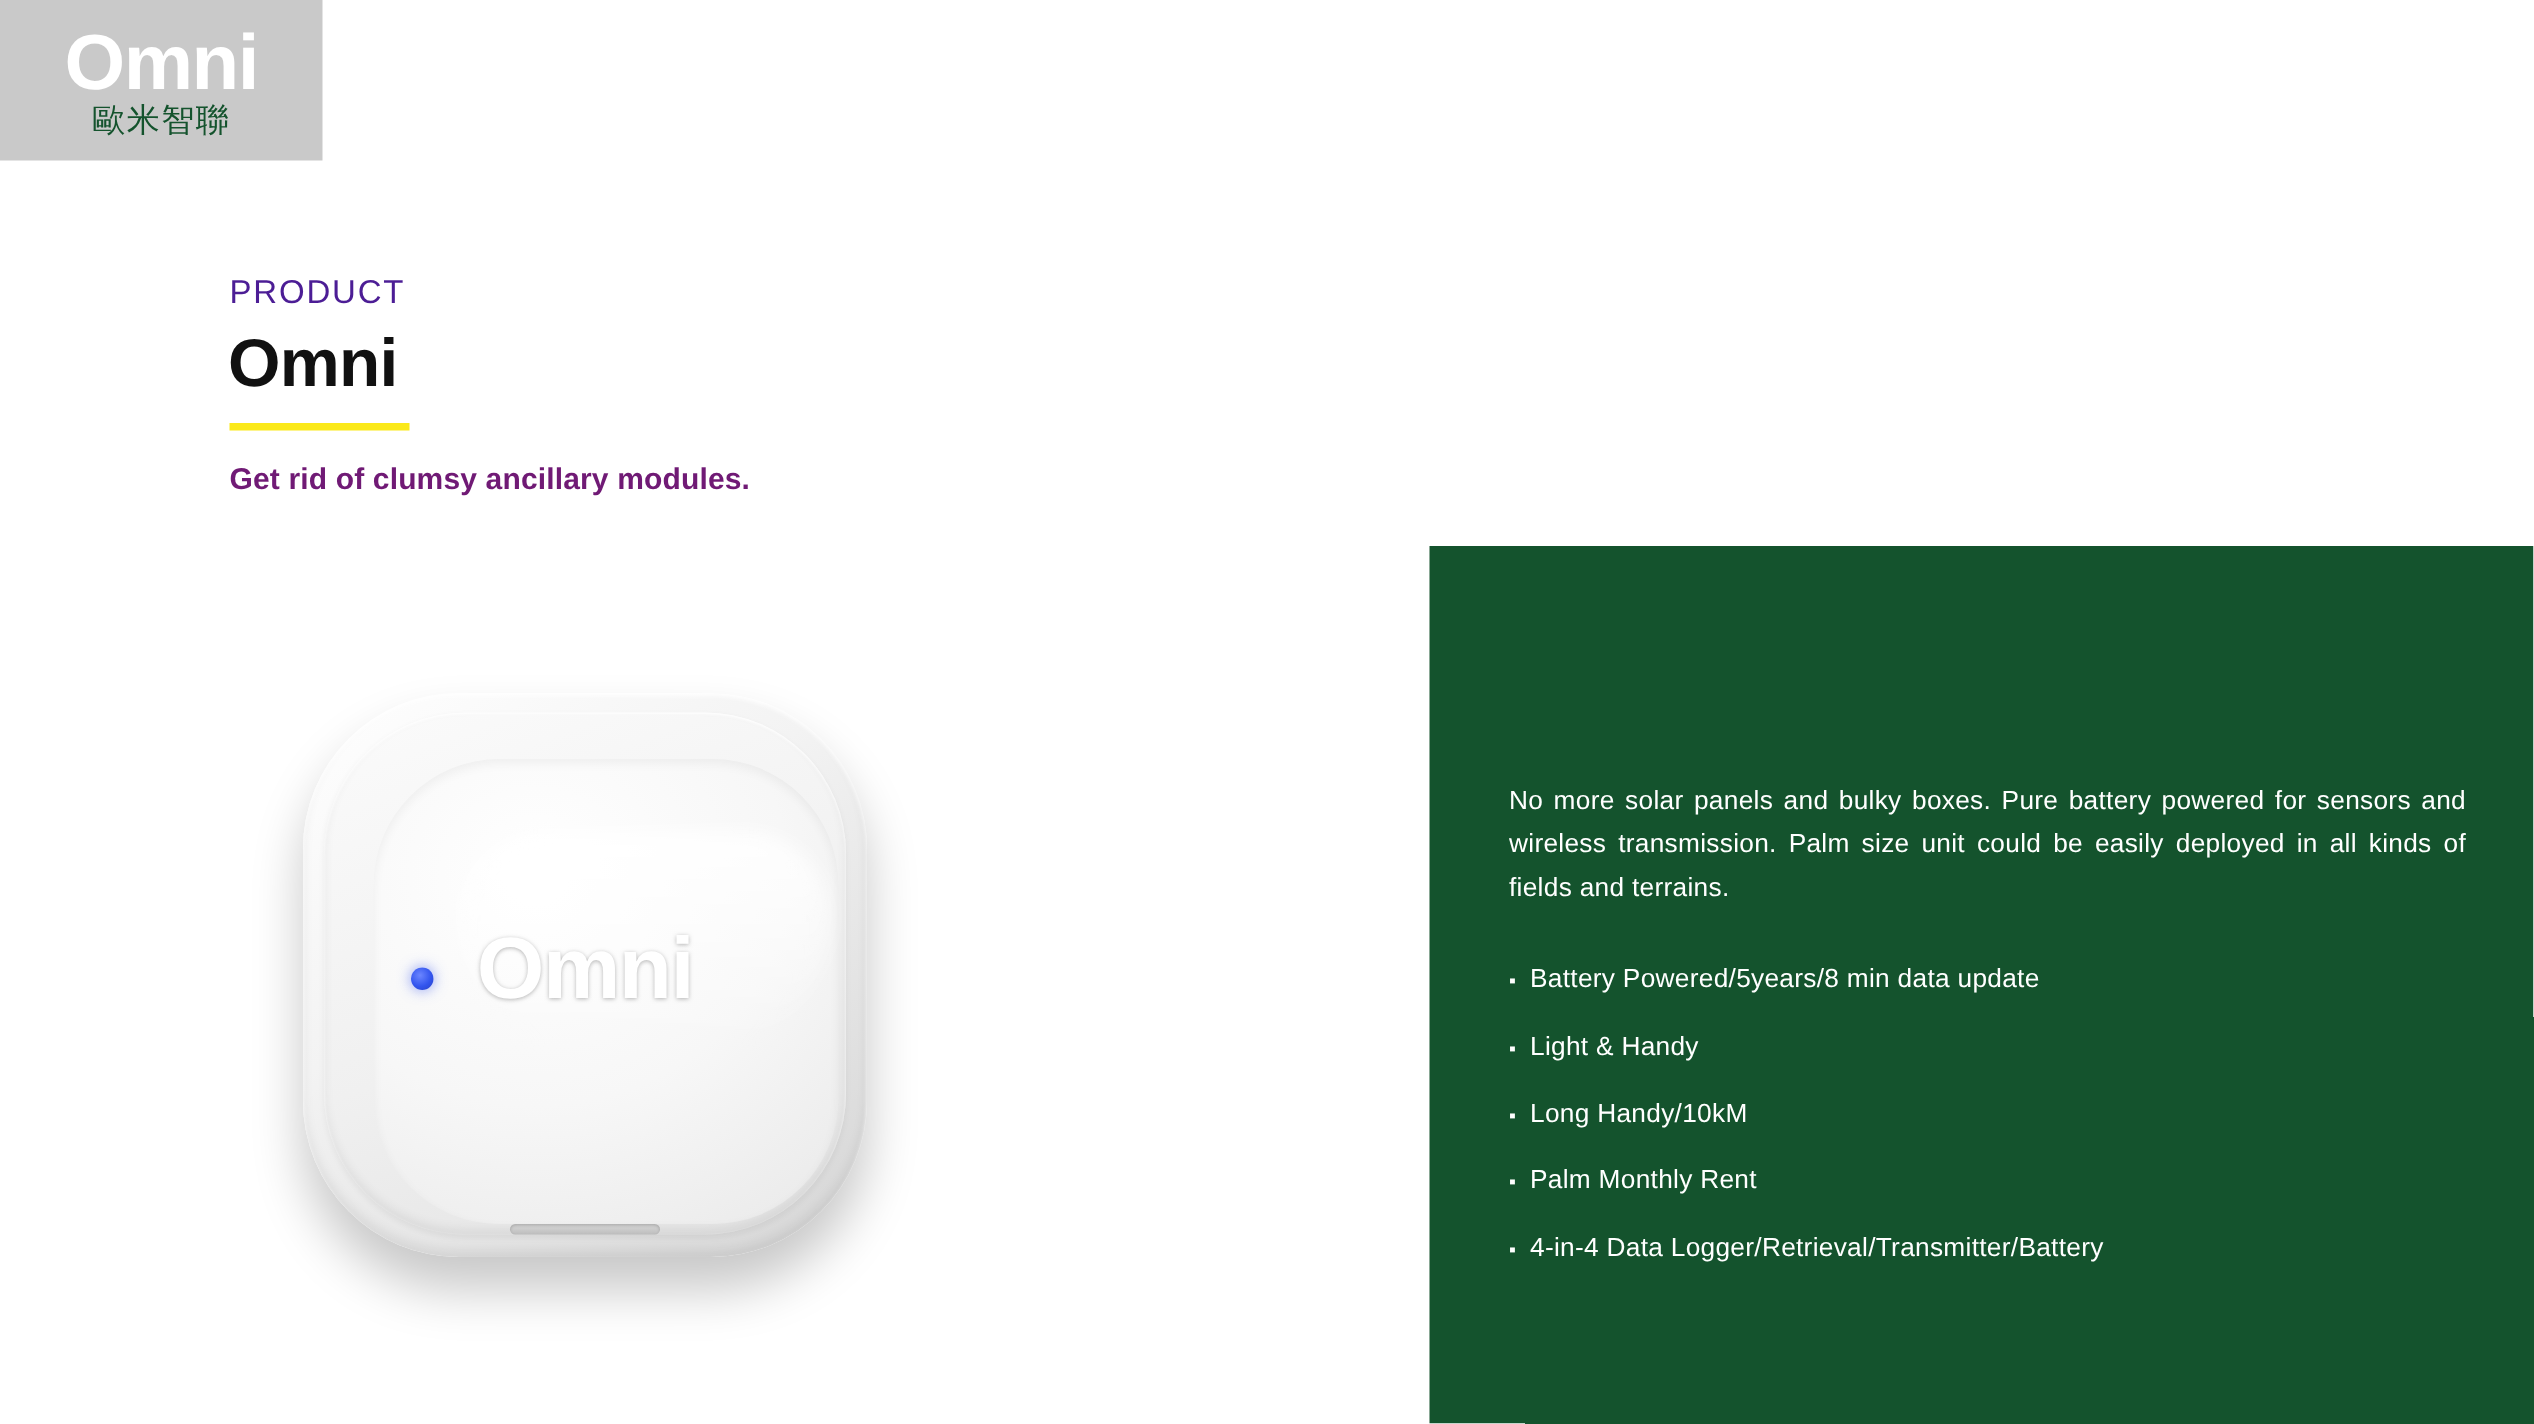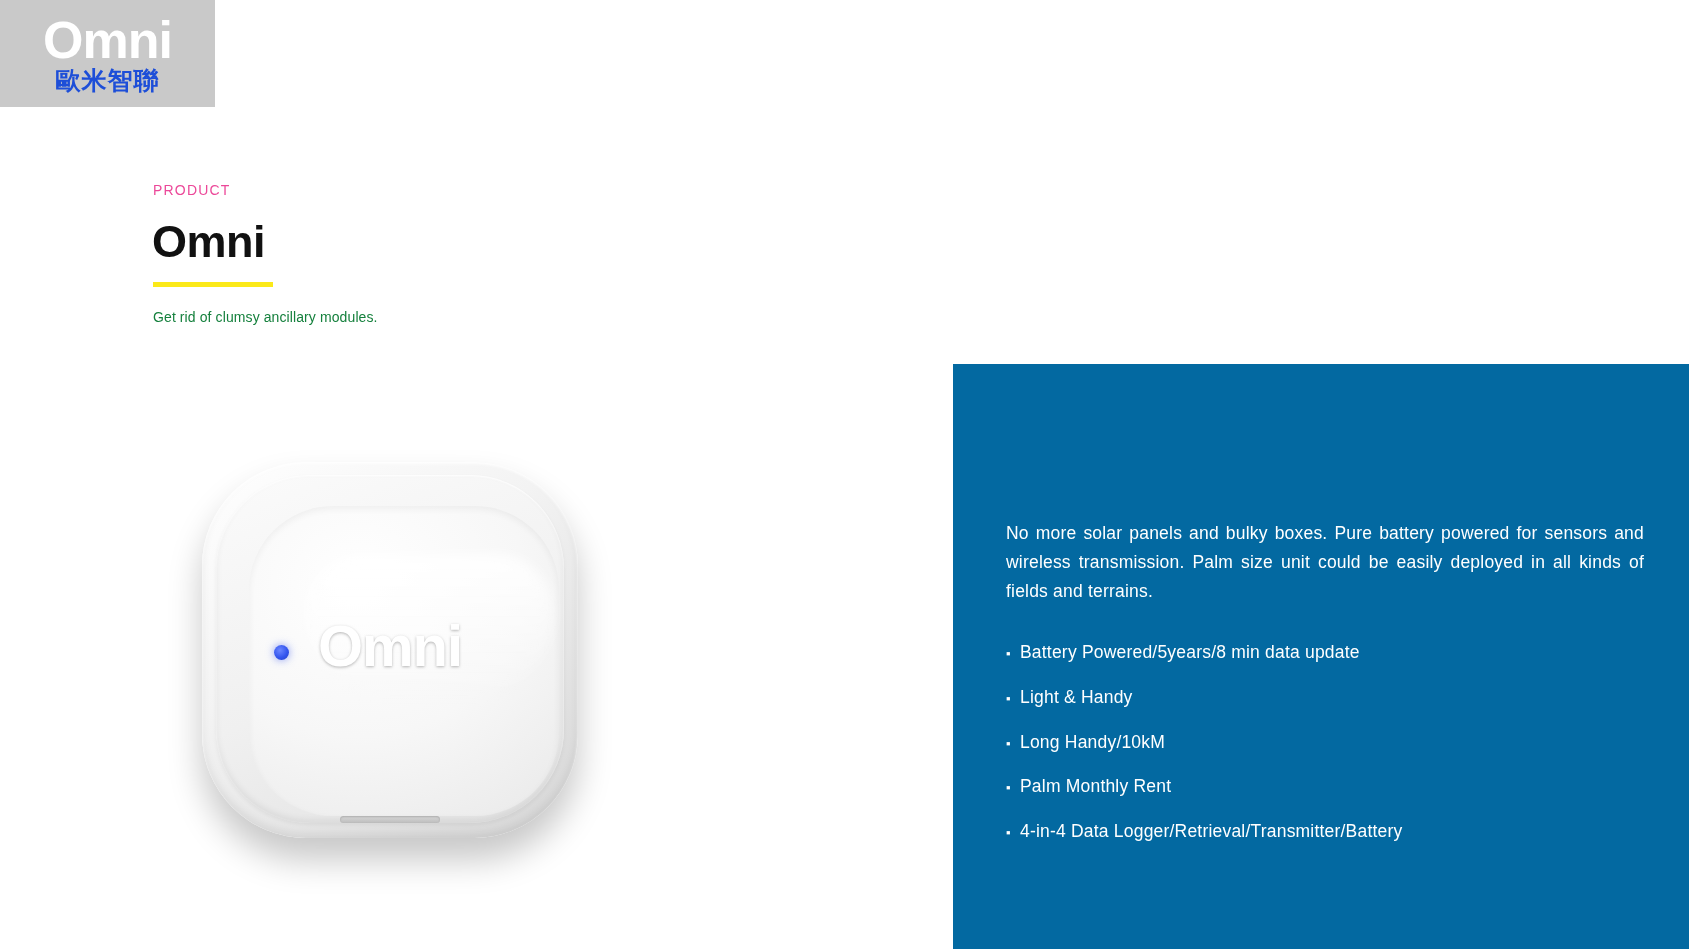--- a/index.html
+++ b/index.html
@@ -32,36 +32,36 @@
   .logo-word {
     font-size: 52px;
     font-weight: bold;
     color: #ffffff;
     letter-spacing: -1px;
     line-height: 1;
     margin: 0 0 2px 0;
     font-family: "Liberation Sans", sans-serif;
   }
   .logo-cn {
-    font-size: 25px;
-    font-weight: bold;
-    color: #1d4ed8;
+    font-size: 22px;
+    font-weight: normal;
+    color: #14532d;
     letter-spacing: 1px;
     line-height: 1;
     font-family: "DejaVu Sans", sans-serif;
   }
 
   
   .eyebrow {
     position: absolute;
     left: 153px;
     top: 182px;
-    font-size: 14px;
+    font-size: 22px;
     letter-spacing: 1.2px;
-    color: #ec4899;
+    color: #4c1d95;
   }
   .page-title {
     position: absolute;
     left: 152px;
     top: 218px;
     font-size: 45px;
     font-weight: bold;
     letter-spacing: -0.5px;
     color: #111111;
     line-height: 1.05;
@@ -71,23 +71,24 @@
     left: 153px;
     top: 282px;
     width: 120px;
     height: 5px;
     background: #fbe919;
   }
   .subtitle {
     position: absolute;
     left: 153px;
     top: 309px;
-    font-size: 14px;
-    color: #15803d;
+    font-size: 20px;
+    color: #701a75;
     letter-spacing: 0.1px;
+    font-weight: bold;
   }
 
   
   .product-stage {
     position: absolute;
     left: 180px;
     top: 440px;
     width: 420px;
     height: 430px;
   }
@@ -182,21 +183,21 @@
     box-shadow: inset 0 1px 2px rgba(0,0,0,0.2);
   }
 
   
   .info-panel {
     position: absolute;
     left: 953px;
     top: 364px;
     width: 736px;
     height: 585px;
-    background: #0369a1;
+    background: #14532d;
     color: #ffffff;
   }
   .info-paragraph {
     position: absolute;
     left: 53px;
     top: 155px;
     width: 638px;
     font-size: 17.5px;
     line-height: 1.66;
     text-align: justify;

